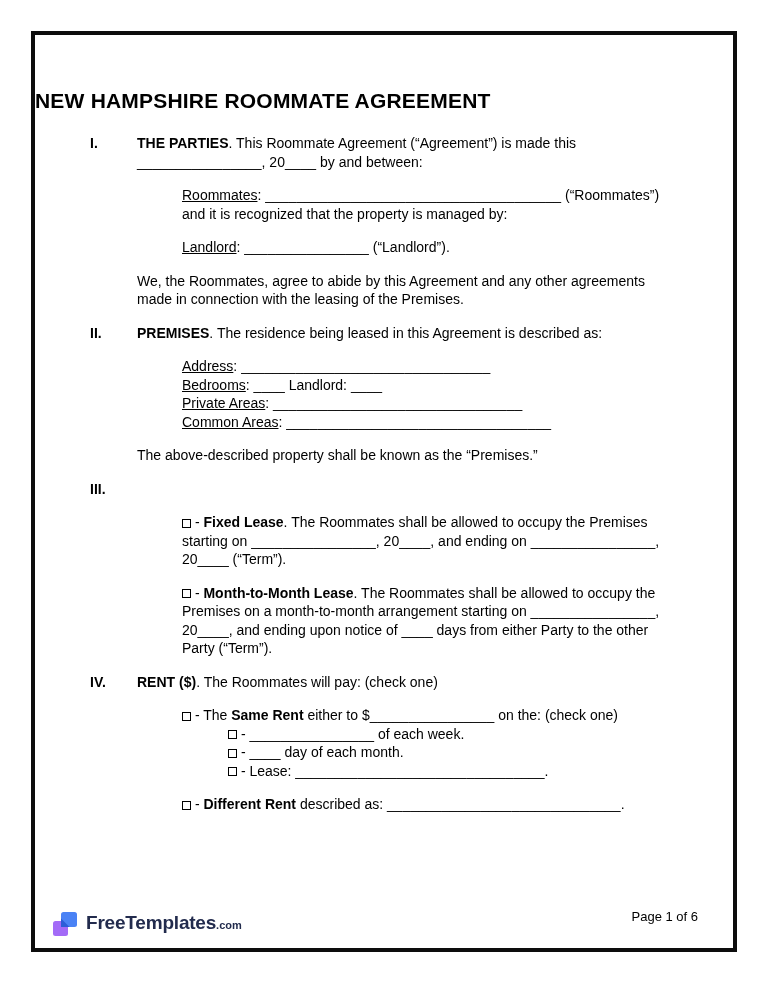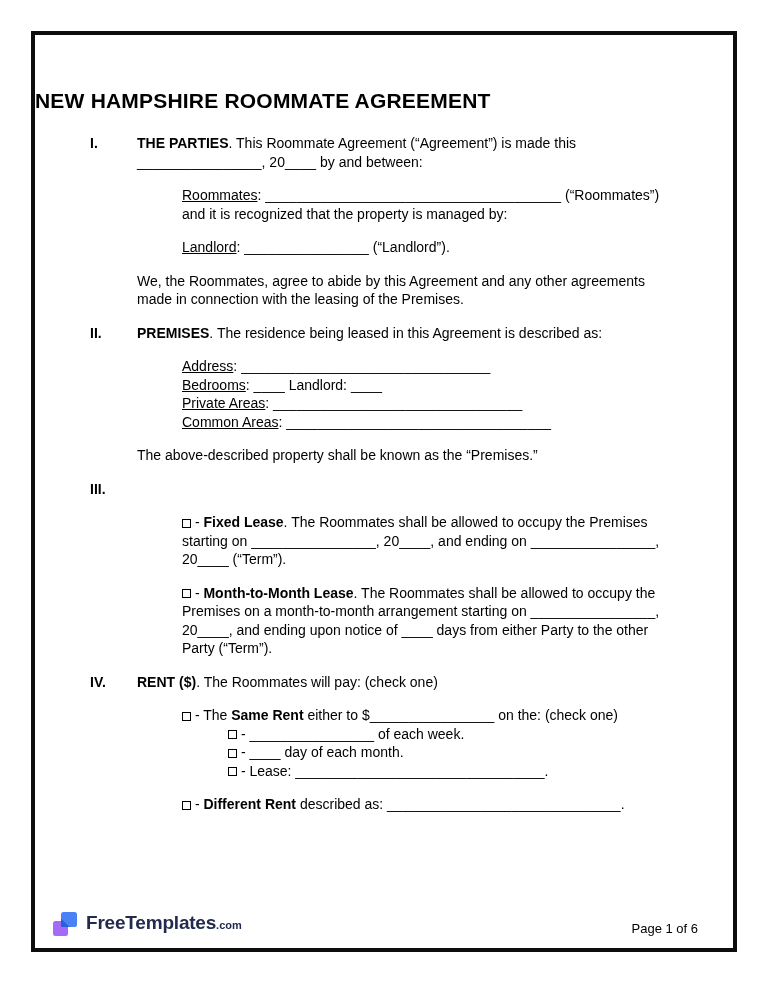--- a/index.html
+++ b/index.html
@@ -38,21 +38,21 @@
     background:#fff;
   }
 
   .doc-footer-logo {
     position:absolute; left:17px; bottom:10px;
     display:flex; align-items:center; gap:7px;
   }
   .logo-text { font-weight:bold; font-size:19px; color:#222b4d; letter-spacing:-0.2px; }
   .logo-suffix { font-weight:bold; font-size:11px; color:#222b4d; }
   .page-indicator {
-    position:absolute; right:35px; bottom:12px;
+    position:absolute; right:35px; bottom:24px;
     font-size:13px; line-height:15px;
   }
 </style>
 </head>
 <body>
 
 <div class="doc-page">
 
   <div class="doc-title">NEW HAMPSHIRE ROOMMATE AGREEMENT</div>
 

